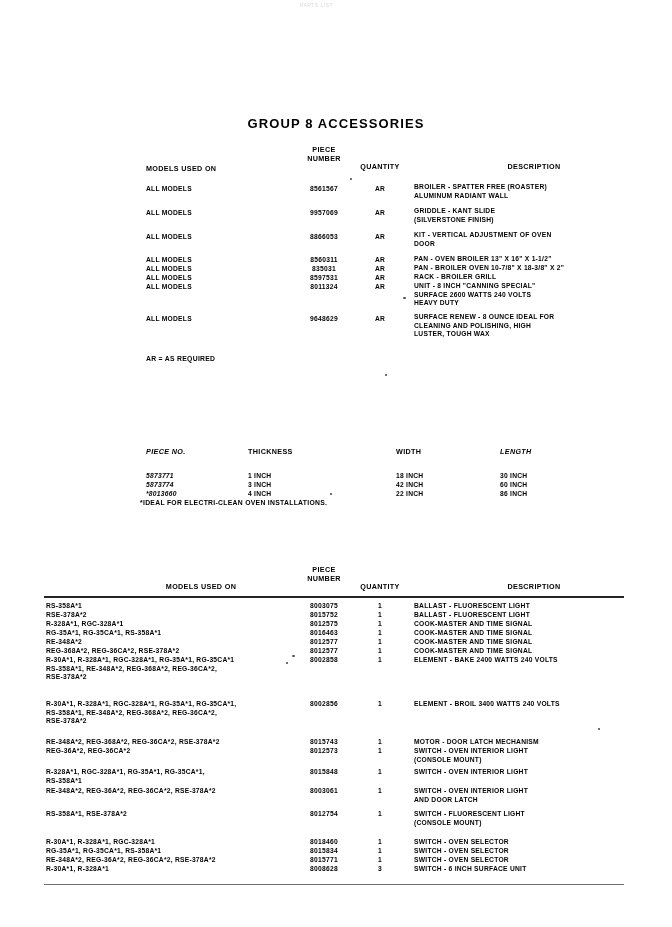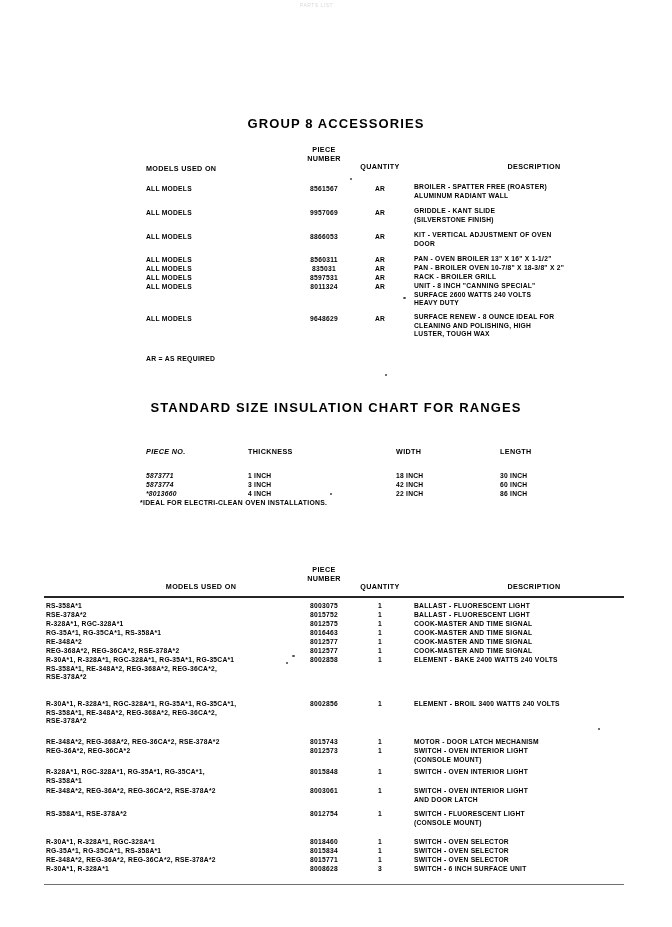--- a/index.html
+++ b/index.html
@@ -175,26 +175,25 @@
    CLEANING AND POLISHING, HIGH
    LUSTER, TOUGH WAX</div>
 
   <div class="speck" style="left:403px; top:297px; width:3px; height:2px;"></div>
   <div class="speck" style="left:350px; top:178px; width:2px; height:2px;"></div>
 
   <div class="note" style="left:146px; top:355px;">AR  =  AS REQUIRED</div>
 
   <div class="speck" style="left:385px; top:374px; width:2px; height:2px;"></div>
 
-  <div class="sec-title" style="top:400px;">STANDARD SIZE INSULATION CHART FOR RANGES</div>
 
   <div class="colhead ins-col-piece" style="top:448px;">PIECE NO.</div>
   <div class="colhead ins-col-thick" style="top:448px;">THICKNESS</div>
   <div class="colhead ins-col-width" style="top:448px;">WIDTH</div>
-  <div class="colhead ins-col-len" style="top:448px;">LENGTH</div>
+  <div class="colhead ins-col-len" style="top:448px;font-style:italic;">LENGTH</div>
 
   <div class="cell ins-col-piece" style="top:472px;">5873771</div>
   <div class="cell ins-col-thick" style="top:472px;">1 INCH</div>
   <div class="cell ins-col-width" style="top:472px;">18 INCH</div>
   <div class="cell ins-col-len" style="top:472px;">30 INCH</div>
 
   <div class="cell ins-col-piece" style="top:481px;">5873774</div>
   <div class="cell ins-col-thick" style="top:481px;">3 INCH</div>
   <div class="cell ins-col-width" style="top:481px;">42 INCH</div>
   <div class="cell ins-col-len" style="top:481px;">60 INCH</div>

